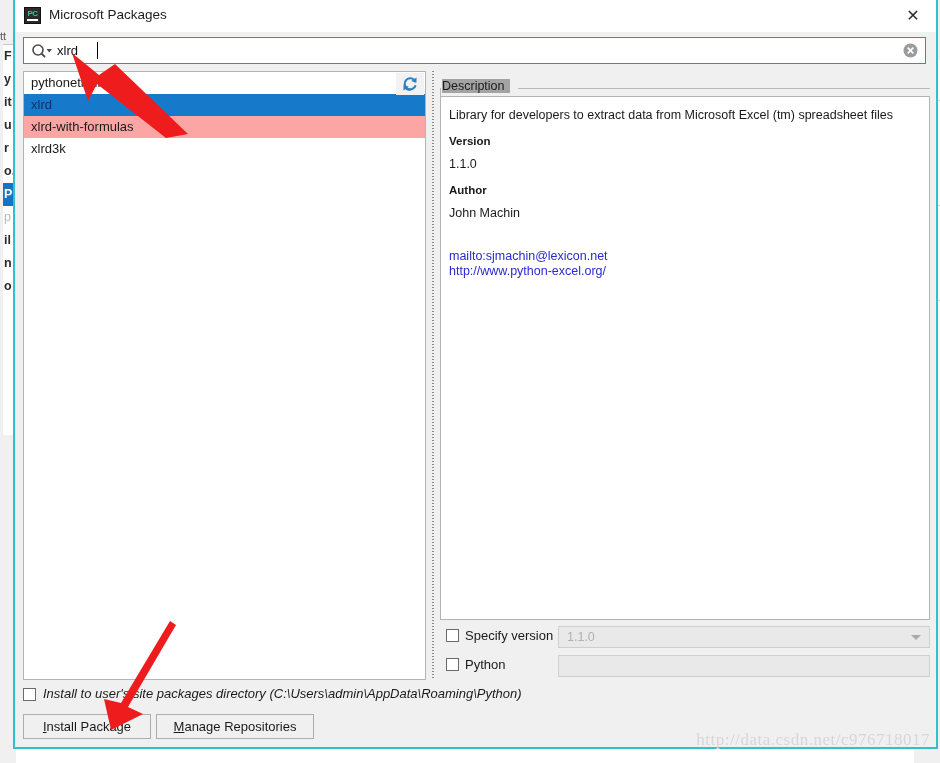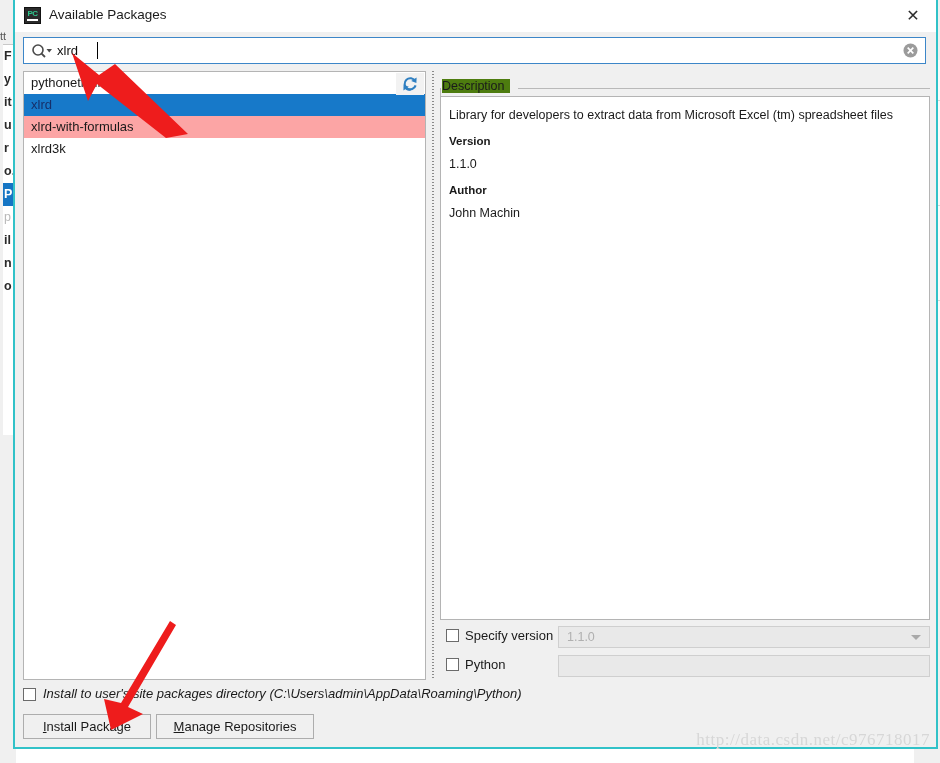--- a/index.html
+++ b/index.html
@@ -233,21 +233,21 @@
   #desc-group {
     position: absolute;
     left: 425px; top: 80px;
     width: 490px; height: 540px;
   }
   #desc-legend {
     position: absolute;
     left: 2px; top: -1px;
     font-size: 12.5px;
     color: #1a1a1a;
-    background: #4d7c0f;
+    background: #a3a3a3;
     padding-right: 5px;
     z-index: 2;
   }
   #desc-legend-line {
     position: absolute;
     left: 78px; top: 8px;
     right: 0;
     height: 1px;
     background: #b9b9b9;
   }
@@ -428,21 +428,21 @@
   <div class="hrline" style="top:205px;"></div>
   <div class="hrline" style="top:300px;"></div>
   <div class="track"></div>
   <div class="thumb"></div>
 </div>
 
 <div id="dialog">
 
   <div id="titlebar">
     <div id="app-icon">PC<span class="bar"></span></div>
-    <div id="window-title">Available Packages</div>
+    <div id="window-title">Microsoft Packages</div>
     <div id="close-btn">✕</div>
   </div>
 
   <div id="search-row">
     <span id="search-icon">
       <svg width="22" height="16" viewBox="0 0 22 16">
         <circle cx="7" cy="7" r="5" fill="none" stroke="#4a4a4a" stroke-width="1.6"></circle>
         <line x1="10.6" y1="10.6" x2="14" y2="14" stroke="#4a4a4a" stroke-width="1.8"></line>
         <polygon points="15.5,6 21,6 18.25,9.5" fill="#4a4a4a"></polygon>
       </svg>
@@ -481,20 +481,24 @@
     <div id="desc-legend-tick"></div>
     <div id="desc-legend">Description</div>
     <div id="desc-legend-line"></div>
     <div id="desc-box">
       <div id="desc-content">
         <div id="desc-summary">Library for developers to extract data from Microsoft Excel (tm) spreadsheet files</div>
         <div class="desc-head">Version</div>
         <div class="desc-val">1.1.0</div>
         <div class="desc-head">Author</div>
         <div class="desc-val">John Machin</div>
+        <div id="desc-links">
+          <span class="desc-link">mailto:sjmachin@lexicon.net</span>
+          <span class="desc-link">http://www.python-excel.org/</span>
+        </div>
       </div>
     </div>
   </div>
 
   <div class="opt-row" id="row-version">
     <span class="cb"></span>
     <span class="opt-label">Specify version</span>
     <span id="version-combo">
       <span class="val">1.1.0</span>
       <span class="arrow"></span>

